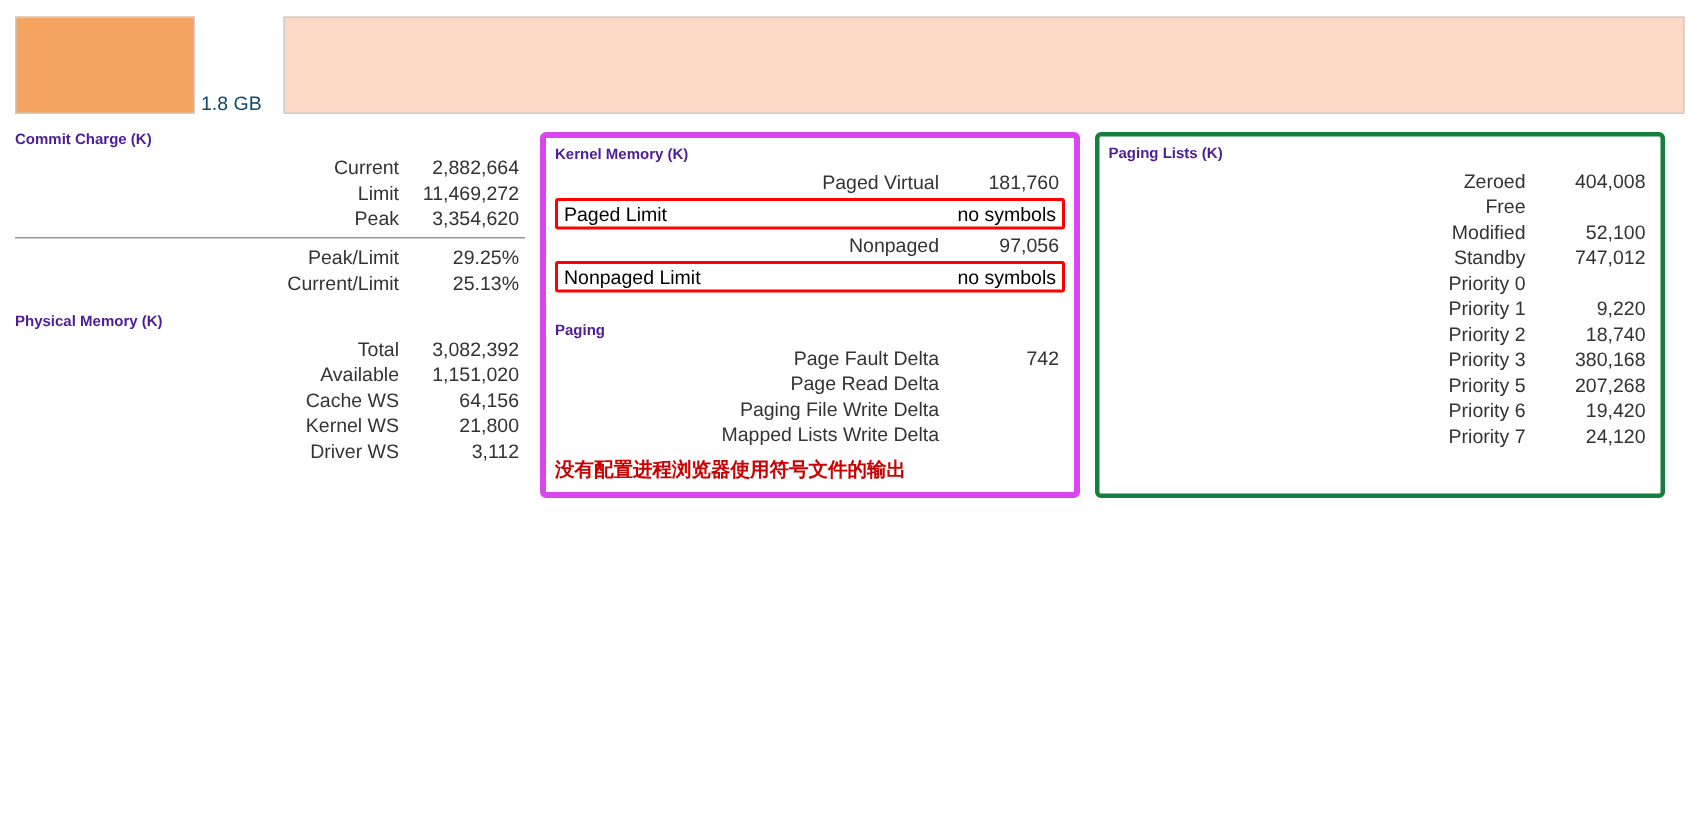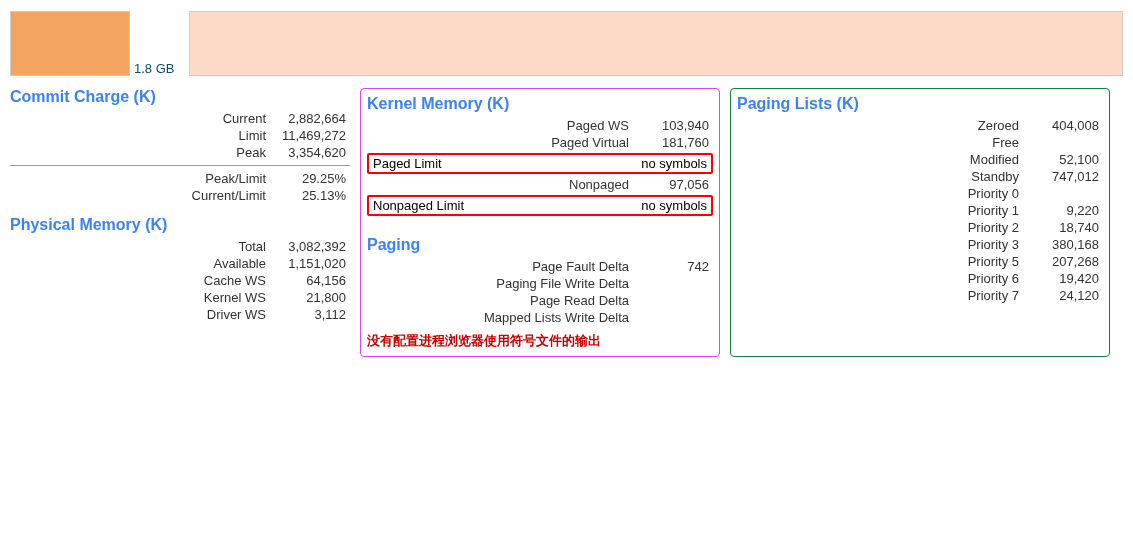--- a/index.html
+++ b/index.html
@@ -17,23 +17,23 @@
       padding: 8px 10px;
       gap: 10px;
     }
 
     .section {
       flex: 1;
     }
 
     .section-title {
       font-weight: bold;
-      font-size: 16px;
+      font-size: 10px;
       margin-bottom: 4px;
-      color: #3b82f6;
+      color: #4c1d95;
     }
 
     .divider {
       border: none;
       border-top: 1px solid #999;
       margin: 4px 0;
     }
 
     .data-row {
       display: flex;
@@ -154,27 +154,23 @@
         <span class="label sub-label">Kernel WS</span>
         <span class="value">21,800</span>
       </div>
       <div class="data-row">
         <span class="label sub-label">Driver WS</span>
         <span class="value">3,112</span>
       </div>
     </div>
   </div>
 
-  <div class="col-mid" style="border:1px solid #d946ef; border-radius:4px; padding:6px;">
+  <div class="col-mid" style="border:4px solid #d946ef; border-radius:4px; padding:6px;">
     <div class="section">
       <div class="section-title">Kernel Memory (K)</div>
-      <div class="data-row">
-        <span class="label sub-label">Paged WS</span>
-        <span class="value">103,940</span>
-      </div>
       <div class="data-row">
         <span class="label sub-label">Paged Virtual</span>
         <span class="value">181,760</span>
       </div>
 
       <div class="highlighted-row">
         <span class="label">Paged Limit</span>
         <span class="value">no symbols</span>
       </div>
       <div class="data-row">
@@ -188,36 +184,36 @@
       </div>
     </div>
 
     <div class="section" style="margin-top: 20px;">
       <div class="section-title">Paging</div>
       <div class="data-row">
         <span class="label sub-label">Page Fault Delta</span>
         <span class="value">742</span>
       </div>
       <div class="data-row">
+        <span class="label sub-label">Page Read Delta</span>
+        <span class="value"></span>
+      </div>
+      <div class="data-row">
         <span class="label sub-label">Paging File Write Delta</span>
         <span class="value"></span>
       </div>
       <div class="data-row">
-        <span class="label sub-label">Page Read Delta</span>
-        <span class="value"></span>
-      </div>
-      <div class="data-row">
         <span class="label sub-label">Mapped Lists Write Delta</span>
         <span class="value"></span>
       </div>
       <div class="chinese-note">没有配置进程浏览器使用符号文件的输出</div>
     </div>
   </div>
 
-  <div class="col-right" style="border:1px solid #15803d; border-radius:4px; padding:6px;">
+  <div class="col-right" style="border:3px solid #15803d; border-radius:4px; padding:6px;">
     <div class="section paging-lists-section">
       <div class="section-title">Paging Lists (K)</div>
       <div class="data-row">
         <span class="label">Zeroed</span>
         <span class="value">404,008</span>
       </div>
       <div class="data-row">
         <span class="label">Free</span>
         <span class="value"></span>
       </div>

